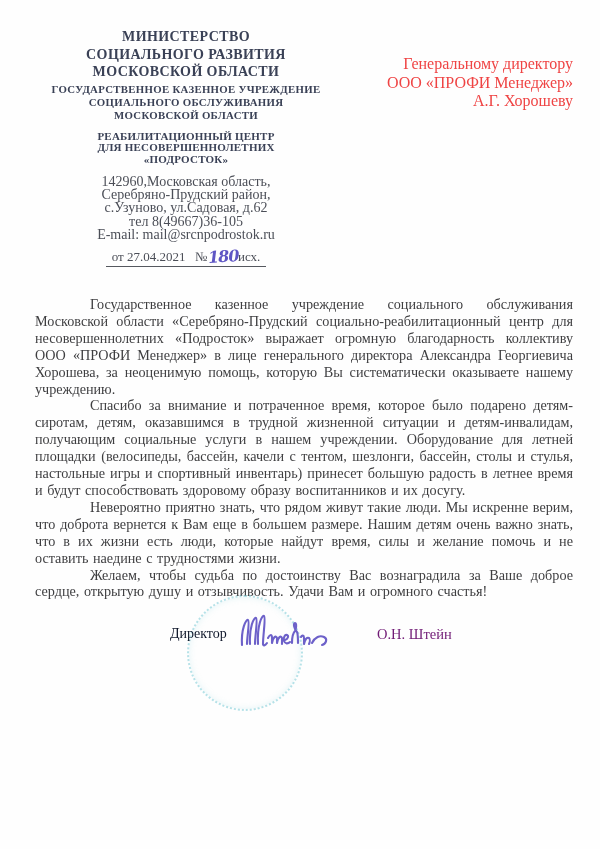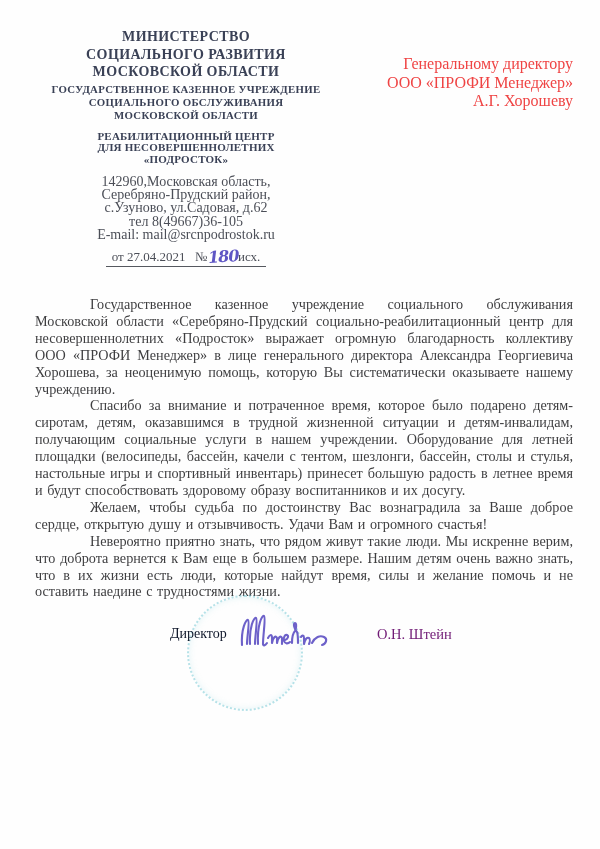--- a/index.html
+++ b/index.html
@@ -176,22 +176,22 @@
 
   <div class="addressee">
     <div class="addressee-line">Генеральному директору</div>
     <div class="addressee-line">ООО «ПРОФИ Менеджер»</div>
     <div class="addressee-line">А.Г. Хорошеву</div>
   </div>
 
   <div class="letter-body">
     <p>Государственное казенное учреждение социального обслуживания Московской области «Серебряно-Прудский социально-реабилитационный центр для несовершеннолетних «Подросток» выражает огромную благодарность коллективу ООО «ПРОФИ Менеджер» в лице генерального директора Александра Георгиевича Хорошева, за неоценимую помощь, которую Вы систематически оказываете нашему учреждению.</p>
     <p>Спасибо за внимание и потраченное время, которое было подарено детям-сиротам, детям, оказавшимся в трудной жизненной ситуации и детям-инвалидам, получающим социальные услуги в нашем учреждении. Оборудование для летней площадки (велосипеды, бассейн, качели с тентом, шезлонги, бассейн, столы и стулья, настольные игры и спортивный инвентарь) принесет большую радость в летнее время и будут способствовать здоровому образу воспитанников и их досугу.</p>
+    <p>Невероятно приятно знать, что рядом живут такие люди. Мы искренне верим, что доброта вернется к Вам еще в большем размере. Нашим детям очень важно знать, что в их жизни есть люди, которые найдут время, силы и желание помочь и не оставить наедине с трудностями жизни.</p>
     <p>Желаем, чтобы судьба по достоинству Вас вознаградила за Ваше доброе сердце, открытую душу и отзывчивость. Удачи Вам и огромного счастья!</p>
-    <p>Невероятно приятно знать, что рядом живут такие люди. Мы искренне верим, что доброта вернется к Вам еще в большем размере. Нашим детям очень важно знать, что в их жизни есть люди, которые найдут время, силы и желание помочь и не оставить наедине с трудностями жизни.</p>
   </div>
 
   <div class="signature-area">
     <div class="stamp-circle"></div>
     <div class="signature-title">Директор</div>
     <div class="signature-ink">
       <svg width="96" height="46" viewBox="0 0 96 46" xmlns="http://www.w3.org/2000/svg">
         <g fill="none" stroke="#6d61c9" stroke-width="2.1" stroke-linecap="round" stroke-linejoin="round">
 
           <path d="M4 34 C 3 18, 8 8, 10 9 C 12 10, 9 26, 9 33"></path>

